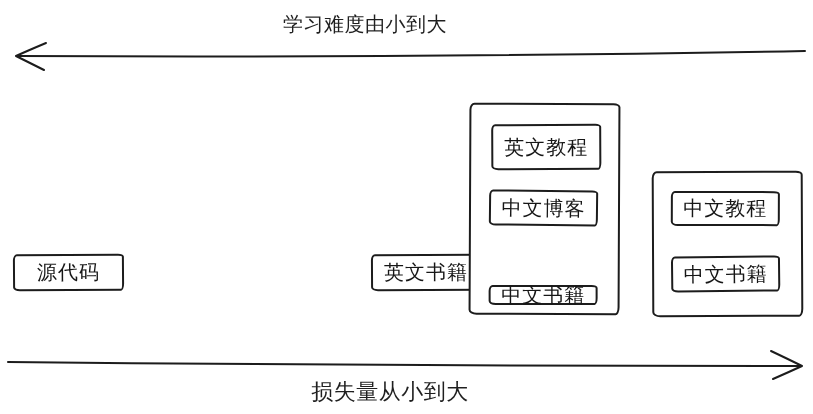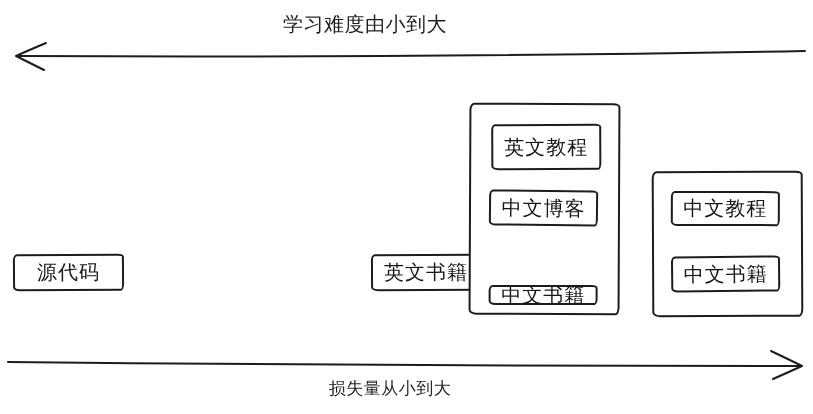--- a/index.html
+++ b/index.html
@@ -18,21 +18,21 @@
   }
   .axis-label {
     position: absolute;
     text-align: center;
     font-size: 20px;
     letter-spacing: 0.5px;
     color: #1f1f1f;
     white-space: nowrap;
   }
   .axis-label.top    { left: 280px; top: 11px;  width: 170px; }
-  .axis-label.bottom { left: 305px; top: 377px; width: 170px; font-size: 17px; font-family: Liberation Mono, monospace; }
+  .axis-label.bottom { left: 305px; top: 377px; width: 170px; font-size: 22px; font-family: Liberation Mono, monospace; }
 
   .arrow-overlay {
     position: absolute;
     left: 0; top: 0;
     width: 813px;
     height: 414px;
     pointer-events: none;
   }
 
   .box {

